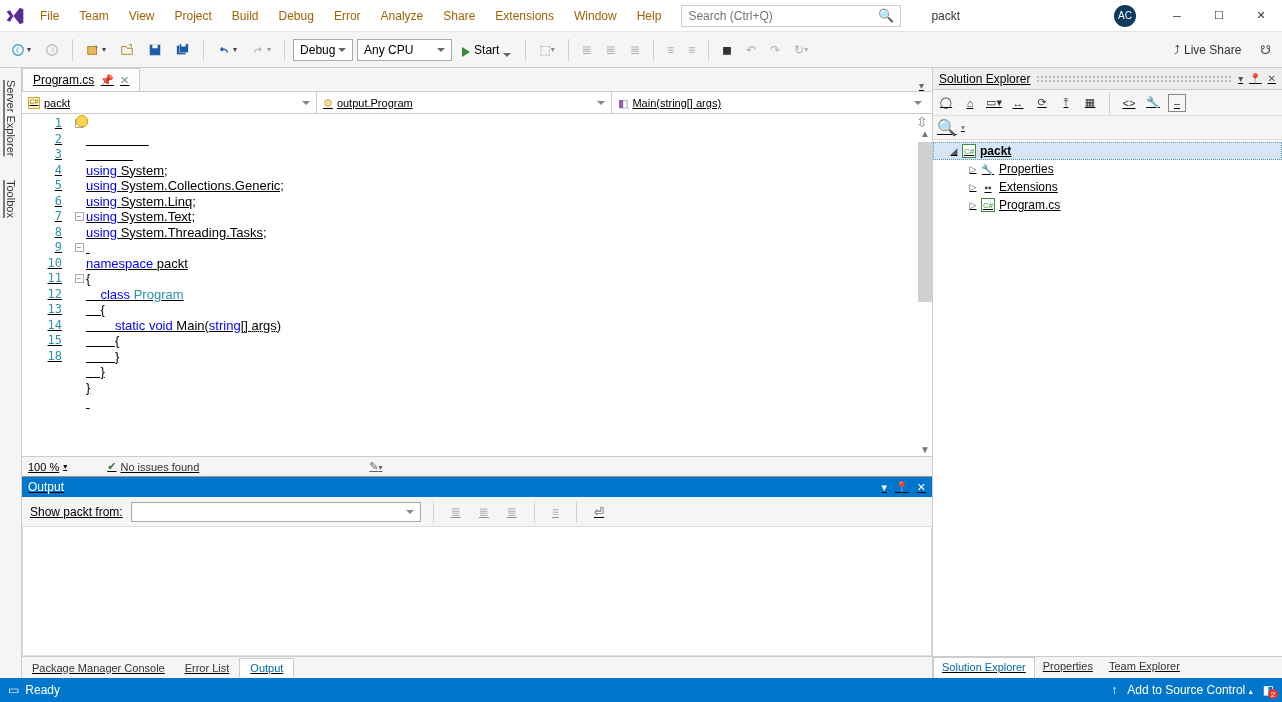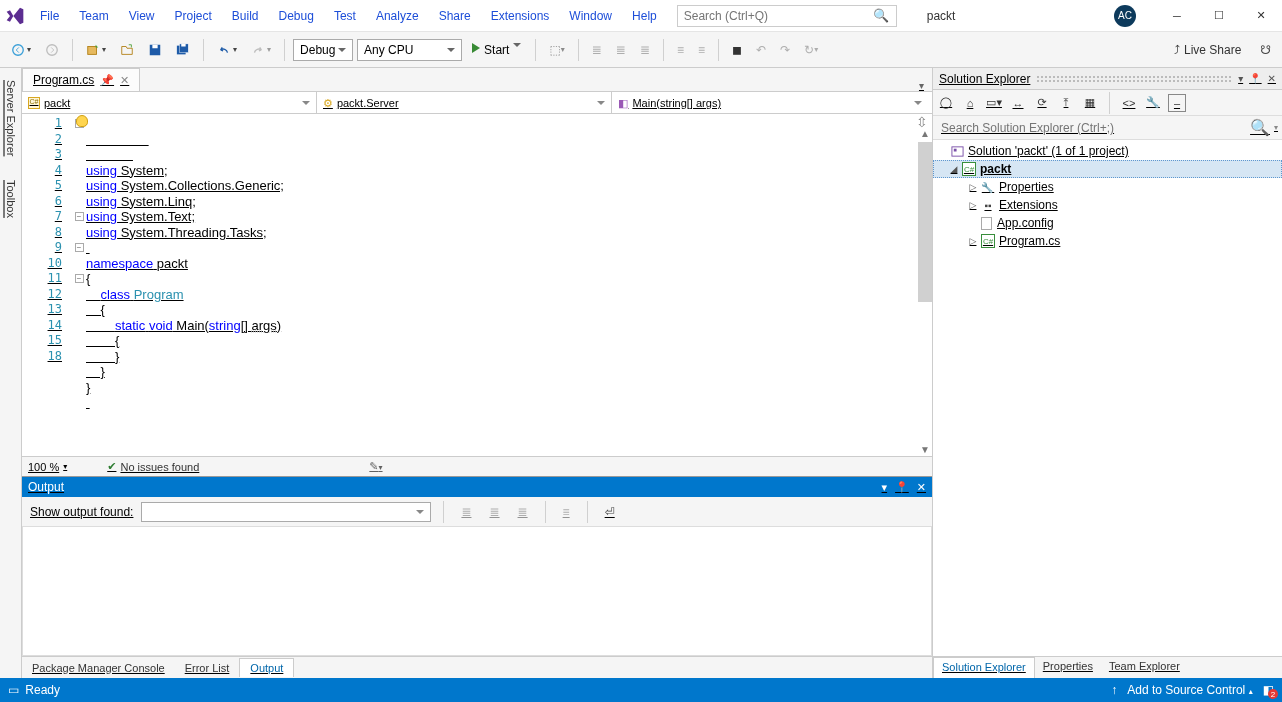--- a/index.html
+++ b/index.html
@@ -3,37 +3,37 @@
 <meta charset="utf-8">
 <style>
 * { box-sizing: border-box; margin: 0; padding: 0; font-family: "Segoe UI", Arial, sans-serif; }
 body { width: 1282px; height: 702px; background: #fff; overflow: hidden; display: flex; flex-direction: column; }
 
 
 .titlebar { height: 32px; background: #fff; display: flex; align-items: center; border-bottom: 1px solid #e5e5e5; }
 .vs-logo { width: 30px; height: 30px; display: flex; align-items: center; justify-content: center; }
 .vs-logo svg { width: 20px; height: 20px; }
 .menu { display: flex; align-items: center; }
-.menu-item { padding: 6px 10px; font-size: 12px; color: #1d4ed8; cursor: pointer; }
+.menu-item { padding: 6px 10px; font-size: 12px; color: #a16207; cursor: pointer; }
 .search-box { margin-left: 10px; width: 220px; height: 22px; border: 1px solid #ccc; background: #fff; padding: 2px 6px; display: flex; align-items: center; justify-content: space-between; }
 .search-box input { border: none; outline: none; font-size: 12px; width: 180px; color: #0f766e; }
 .search-icon { color: #555; font-size: 13px; }
 .project-label { margin-left: 30px; font-size: 12px; color: #333; }
 .titlebar-right { margin-left: auto; display: flex; align-items: center; gap: 0; }
 .avatar { width: 22px; height: 22px; border-radius: 50%; background: #0d3a5c; color: #fff; font-size: 10px; display: flex; align-items: center; justify-content: center; margin-right: 20px; }
 .win-btn { width: 42px; height: 30px; display: flex; align-items: center; justify-content: center; color: #333; font-size: 11px; cursor: pointer; }
 
 
 .toolbar { height: 36px; background: #f5f5f5; border-bottom: 1px solid #ccc; display: flex; align-items: center; padding: 0 6px; gap: 4px; }
 .tbtn { padding: 3px 5px; display: flex; align-items: center; cursor: pointer; color: #444; font-size: 12px; }
 .tbtn svg { width: 14px; height: 14px; }
 .tsep { width: 1px; height: 22px; background: #d0d0d0; margin: 0 4px; }
 .tdropdown { height: 22px; border: 1px solid #aaa; padding: 2px 18px 2px 6px; font-size: 12px; background: #fff; position: relative; display: flex; align-items: center; }
 .tdropdown::after { content: ""; position: absolute; right: 6px; border-left: 4px solid transparent; border-right: 4px solid transparent; border-top: 4px solid #666; }
-.start-btn { display: flex; align-items: flex-start; gap: 4px; padding: 3px 18px 3px 6px; font-size: 12px; position: relative; }
+.start-btn { display: flex; align-items: flex-end; gap: 4px; padding: 3px 18px 3px 6px; font-size: 12px; position: relative; }
 .start-btn::after { content: ""; position: absolute; right: 6px; border-left: 4px solid transparent; border-right: 4px solid transparent; border-top: 4px solid #666; }
 .play-icon { width: 0; height: 0; border-left: 8px solid #388a34; border-top: 5px solid transparent; border-bottom: 5px solid transparent; }
 .toolbar-right { margin-left: auto; display: flex; align-items: center; gap: 6px; }
 .liveshare { font-size: 12px; color: #333; padding: 4px 8px; display: flex; align-items: center; gap: 4px; }
 
 
 .main { flex: 1; display: flex; min-height: 0; text-decoration: underline; }
 .side-tabs { width: 22px; background: #f5f5f5; border-right: 1px solid #ccc; display: flex; flex-direction: column; align-items: center; gap: 12px; padding-top: 6px; }
 .side-tab { writing-mode: vertical-lr; font-size: 11px; color: #333; padding: 6px 2px; cursor: pointer; }
 
@@ -127,21 +127,21 @@
         <path fill="#5c2d91" d="M18 2l-8 10 8 10 4-2V4l-4-2zM2 7l4-2 4 7-4 7-4-2 4-5-4-5z"></path>
       </svg>
   </div>
   <div class="menu" id="menu">
       <div class="menu-item">File</div>
       <div class="menu-item">Team</div>
       <div class="menu-item">View</div>
       <div class="menu-item">Project</div>
       <div class="menu-item">Build</div>
       <div class="menu-item">Debug</div>
-      <div class="menu-item">Test</div>
+      <div class="menu-item">Error</div>
       <div class="menu-item">Analyze</div>
       <div class="menu-item">Share</div>
       <div class="menu-item">Extensions</div>
       <div class="menu-item">Window</div>
       <div class="menu-item">Help</div>
     </div>
   <div class="search-box">
     <input placeholder="Search (Ctrl+Q)" style="">
     <span class="search-icon">🔍</span>
   </div>
@@ -203,21 +203,21 @@
       <span style="font-size:8px;margin-left:2px">▾</span>
     </div>
   <div class="tbtn" style="opacity:.5">
       <svg viewBox="0 0 16 16">
         <path d="M12 8a5 5 0 0 0-8 3M12 8l-2-3M12 8l-3 1" fill="none" stroke="#888" stroke-width="1.5"></path>
       </svg>
       <span style="font-size:8px;margin-left:2px">▾</span>
     </div>
   <div class="tsep"></div>
   <div class="tdropdown" style="width:60px">Debug</div>
-  <div class="tdropdown" style="width:105px">Any CPU</div>
+  <div class="tdropdown" style="width:95px">Any CPU</div>
   <div class="start-btn">
       <span class="play-icon"></span>
       <span>Start</span>
     </div>
   <div class="tsep"></div>
   <div class="tbtn" style="opacity:.6">⬚<span style="font-size:8px">▾</span></div>
   <div class="tsep"></div>
   <div class="tbtn" style="opacity:.4">≣</div>
   <div class="tbtn" style="opacity:.4">≣</div>
   <div class="tbtn" style="opacity:.4">≣</div>
@@ -253,21 +253,21 @@
       </div>
       <div class="doc-tabs-right">▾</div>
     </div>
     <div class="breadcrumbs">
       <div class="bc bc1">
           <span class="bc-icon">C#</span>
           <span>packt</span>
         </div>
       <div class="bc bc2">
           <span style="color:#d8a720;margin-right:4px">⚙</span>
-          <span>packt.Server</span>
+          <span>output.Program</span>
         </div>
       <div class="bc bc3">
           <span style="color:#9b59b6;margin-right:4px">◧</span>
           <span>Main(string[] args)</span>
         </div>
     </div>
     <div class="editor-body">
       <div class="gutter" id="gutter">
           <div>1</div>
           <div>2</div>
@@ -328,21 +328,21 @@
     <div class="output-panel">
       <div class="output-header">
         <span>Output</span>
         <div class="output-header-right">
           <span>▾</span>
           <span>📍</span>
           <span>✕</span>
         </div>
       </div>
       <div class="output-toolbar">
-        <span>Show output found:</span>
+        <span>Show packt from:</span>
         <div class="output-source"></div>
         <div class="tsep"></div>
         <div class="tbtn" style="opacity:.4">≣</div>
         <div class="tbtn" style="opacity:.4">≣</div>
         <div class="tbtn" style="opacity:.4">≣</div>
         <div class="tsep"></div>
         <div class="tbtn" style="opacity:.4">≡</div>
         <div class="tsep"></div>
         <div class="tbtn">⏎</div>
       </div>
@@ -373,55 +373,38 @@
       <div class="tb">↔</div>
       <div class="tb">⟳</div>
       <div class="tb">⤒</div>
       <div class="tb">▦</div>
       <div class="tsep"></div>
       <div class="tb">&lt;&gt;</div>
       <div class="tb">🔧</div>
       <div class="tb" style="border:1px solid #888">–</div>
     </div>
     <div class="solexp-search">
-      <input placeholder="Search Solution Explorer (Ctrl+;)" style="">
       <span style="color:#888">🔍</span>
       <span style="font-size:8px;margin-left:4px;color:#888">▾</span>
     </div>
     <div class="solexp-tree">
-      <div class="tree-row">
-        <span class="tree-arrow"></span>
-        <span class="tree-icon sol-icon">
-            <svg viewBox="0 0 14 14">
-              <rect x="1" y="2" width="12" height="10" fill="none" stroke="#7a4fa8"></rect>
-              <rect x="3" y="4" width="3" height="3" fill="#7a4fa8"></rect>
-            </svg>
-          </span>
-        <span>Solution 'packt' (1 of 1 project)</span>
-      </div>
       <div class="tree-row selected" style="padding-left:14px">
         <span class="tree-arrow">◢</span>
         <span class="tree-icon csproj-icon">C#</span>
         <b>packt</b>
       </div>
       <div class="tree-row" style="padding-left:34px">
         <span class="tree-arrow">▷</span>
         <span class="tree-icon wrench-icon">🔧</span>
         <span>Properties</span>
       </div>
       <div class="tree-row" style="padding-left:34px">
         <span class="tree-arrow">▷</span>
         <span class="tree-icon ref-icon">▪▪</span>
         <span>Extensions</span>
-      </div>
-      <div class="tree-row" style="padding-left:46px">
-        <span class="tree-icon">
-            <span class="file-icon"></span>
-          </span>
-        <span>App.config</span>
       </div>
       <div class="tree-row" style="padding-left:34px">
         <span class="tree-arrow">▷</span>
         <span class="tree-icon cs-icon">C#</span>
         <span>Program.cs</span>
       </div>
     </div>
     <div class="solexp-bottom-tabs" id="solexp-btabs">
         <div class="solexp-btab active">Solution Explorer</div>
         <div class="solexp-btab">Properties</div>

